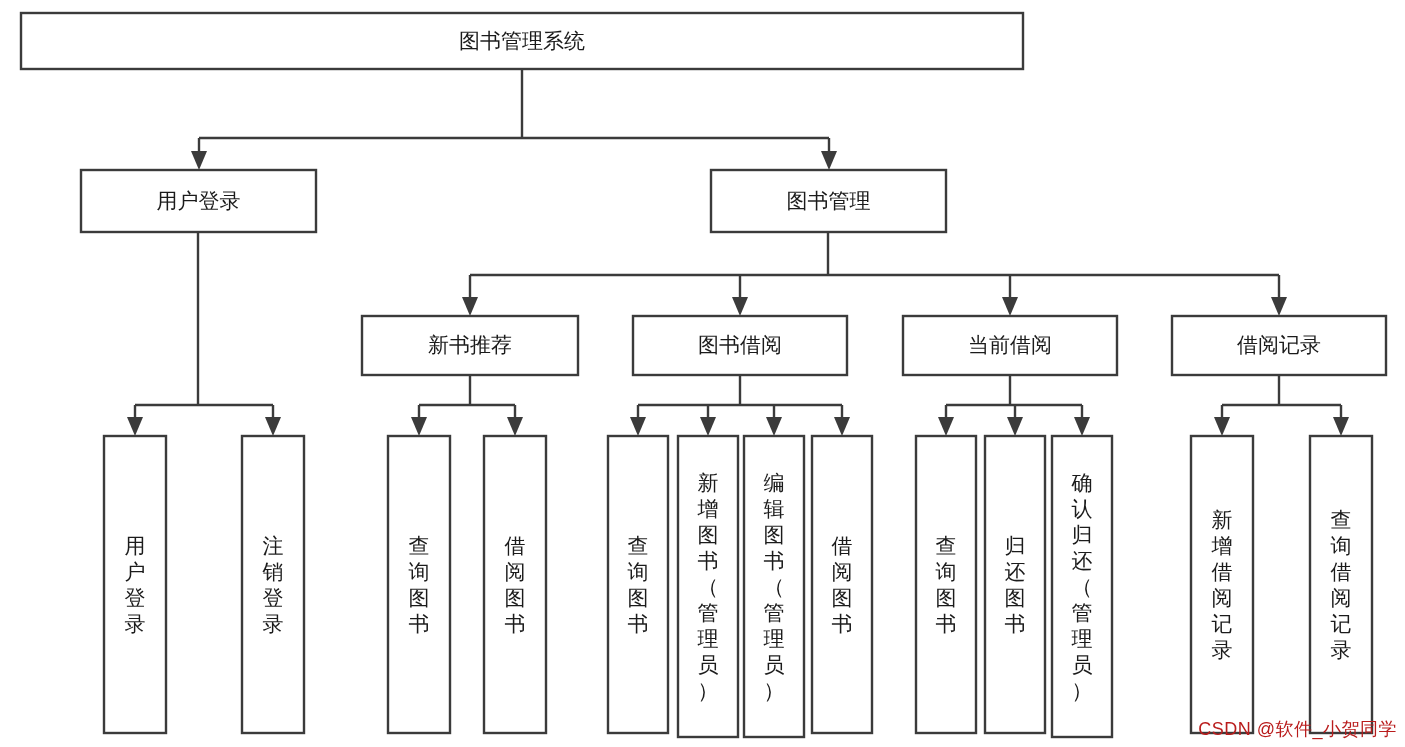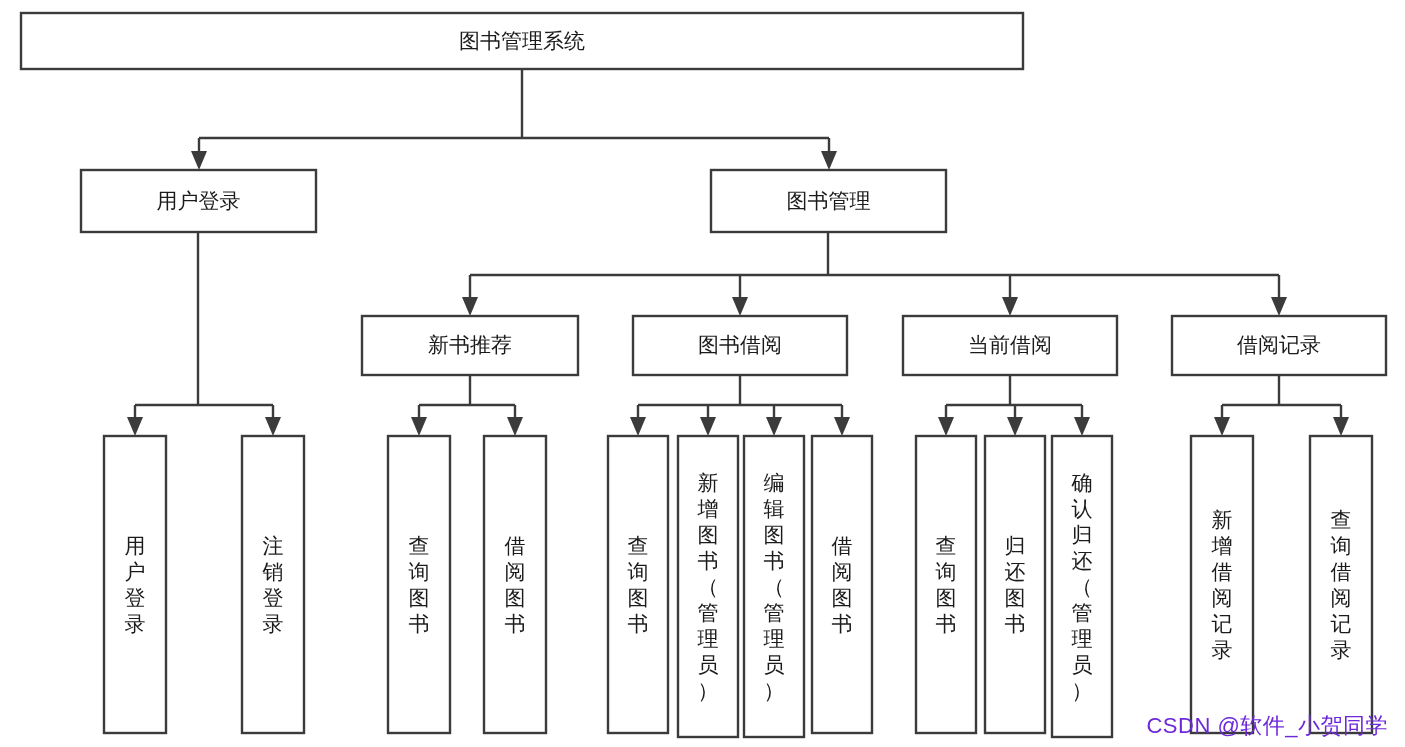--- a/index.html
+++ b/index.html
@@ -48,25 +48,25 @@
     stroke: #3b3b3b;
     stroke-width: 2.4;
     fill: none;
   }
   .arrow-head {
     fill: #3b3b3b;
     stroke: none;
   }
   .watermark {
     position: absolute;
-    right: 17px;
+    right: 8px;
     bottom: 6px;
     font-family: "Liberation Sans", "DejaVu Sans", sans-serif;
-    font-size: 22px;
-    color: #6d28d9;
+    font-size: 18px;
+    color: #b91c1c;
     white-space: nowrap;
     letter-spacing: 0.5px;
     user-select: none;
   }
 </style>
 </head>
 <body>
 
 <div id="diagram-root">
   <svg id="tree-svg" viewBox="0 0 1405 747" xmlns="http://www.w3.org/2000/svg">

